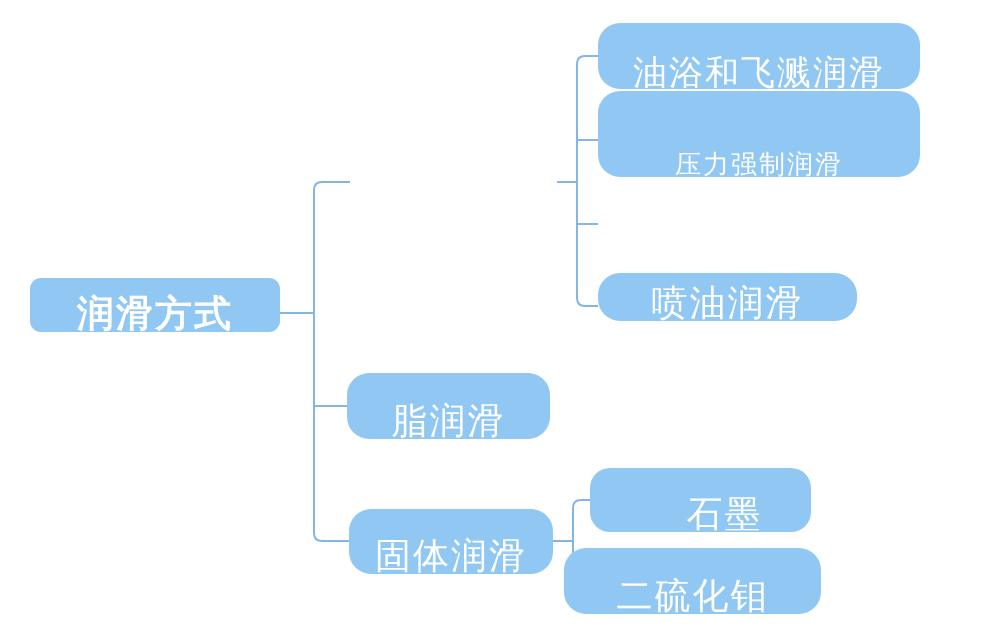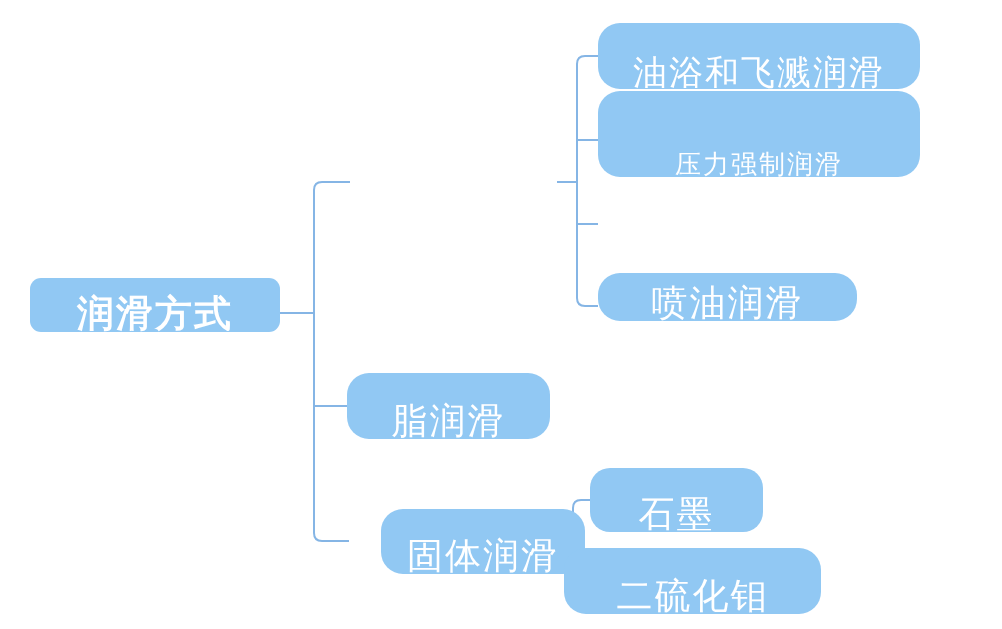--- a/index.html
+++ b/index.html
@@ -39,26 +39,26 @@
     font-size: 36px;
     letter-spacing: 2px;
     white-space: nowrap;
     text-align: center;
     line-height: 1;
     cursor: default;
   }
   .node.root   { left: 30px;  top: 278px; width: 250px; height: 54px; font-weight: 700; font-size: 37px; border-radius: 11px; }
   .node.b0     { left: 350px; top: 146px; width: 207px; height: 73px; }
   .node.b1     { left: 347px; top: 373px; width: 203px; height: 66px; }
-  .node.b2     { left: 349px; top: 509px; width: 204px; height: 65px; margin-left: 32px; }
+  .node.b2     { left: 349px; top: 509px; width: 204px; height: 65px; }
   .node.l00    { left: 598px; top: 23px;  width: 322px; height: 66px; font-size: 34px; }
   .node.l01    { left: 598px; top: 91px; width: 322px; height: 86px; font-size: 26px; }
   .node.l02    { left: 598px; top: 190px; width: 259px; height: 66px; }
   .node.l03    { left: 598px; top: 273px; width: 259px; height: 48px; }
-  .node.l10    { left: 590px; top: 468px; width: 173px; height: 64px; border-radius: 20px; }
+  .node.l10    { left: 590px; top: 468px; width: 173px; height: 64px; border-radius: 20px; padding-left: 48px; }
   .node.l11    { left: 564px; top: 548px; width: 257px; height: 66px; }
   .node .label { display: inline-block; }
 </style>
 </head>
 <body>
 
 <div class="canvas">
 
   <svg class="connectors" viewBox="0 0 1002 629" xmlns="http://www.w3.org/2000/svg">
     <path d="M 280 313 H 314"></path>

